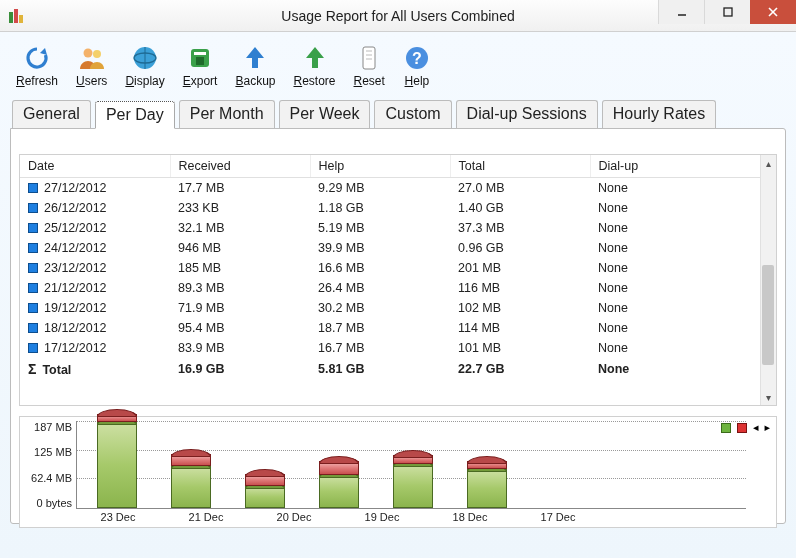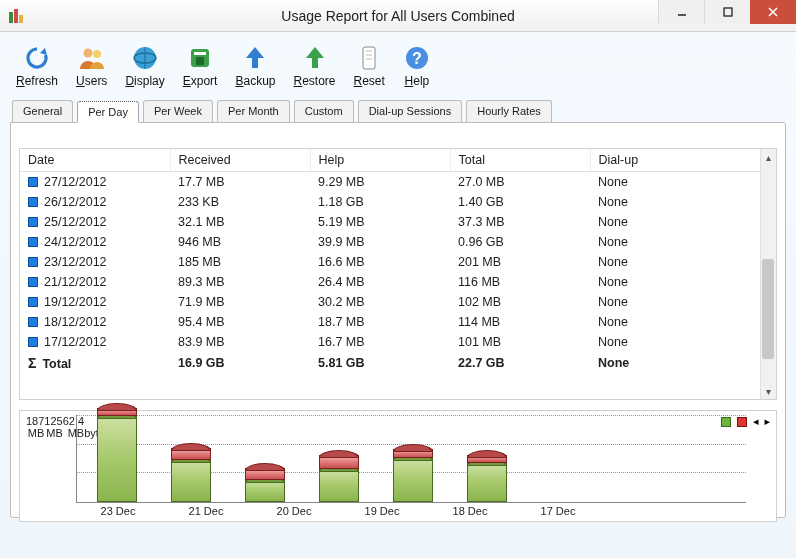--- a/index.html
+++ b/index.html
@@ -19,21 +19,21 @@
 
   
   .toolbar { display: flex; gap: 18px; padding: 2px 6px 8px 6px; }
   .tool { display: flex; flex-direction: column; align-items: center; gap: 2px; font-size: 12px; color: #111; cursor: pointer; }
   .tool .label { }
   .tool .label::first-letter { text-decoration: underline; }
   .tool-icon { width: 28px; height: 28px; display:flex; align-items:center; justify-content:center; }
 
   
   .tabs { display: flex; gap: 4px; margin-top: 4px; padding-left: 2px; }
-  .tab { font-size: 11px; padding: 4px 10px; background: #f2f2f2; border: 1px solid #bcbcbc; border-bottom: none; border-radius: 3px 3px 0 0; cursor: pointer; color:#222; }
+  .tab { font-size: 16px; padding: 4px 10px; background: #f2f2f2; border: 1px solid #bcbcbc; border-bottom: none; border-radius: 3px 3px 0 0; cursor: pointer; color:#222; }
   .tab.active { background: #fff; position: relative; top: 1px; border:1px dotted #555; border-bottom:1px solid #fff; font-weight:normal; }
 
   .panel { border: 1px solid #bcbcbc; background: #fff; border-radius: 0 3px 3px 3px; padding: 8px; height: 396px; }
 
   
   .table-wrap { border: 1px solid #d0d0d0; height: 252px; overflow: hidden; position: relative; background:#fff;margin-top:17px;}
   table { width: 100%; border-collapse: collapse; font-size: 12.5px; color:#222;}
   thead th { text-align: left; font-weight: normal; background: #fff; border-right:1px solid #eee; border-bottom: 1px solid #e0e0e0; padding: 4px 8px; position:sticky; top:0;}
   tbody td { padding: 3px 8px; white-space: nowrap; }
   .row-icon { display: inline-block; width: 10px; height: 10px; background: #1e7fe0; border: 1px solid #0d4e8f; margin-right: 6px; vertical-align: -1px;}
@@ -49,21 +49,21 @@
   .col-total{width:140px;}
 
   
   .chart-wrap { border: 1px solid #d0d0d0; margin-top: 10px; height: 112px; background: #fff; position: relative; padding: 4px 30px 0 6px; }
   .chart-controls { position:absolute; top:4px; right:6px; display:flex; gap:6px; align-items:center;}
   .chart-controls span { font-size:11px; cursor:pointer; }
   .legend-sq { width:10px; height:10px; display:inline-block;}
   .lg-green{background:#6eb43f;border:1px solid #3b6b1a;}
   .lg-red{background:#d33;border:1px solid #7a1212;}
   .chart-area { display:flex; height:88px; }
-  .y-axis { width:50px; display:flex; flex-direction:row; justify-content:space-between; font-size:11px; text-align:right; padding-right:4px; color:#222;}
+  .y-axis { width:50px; display:flex; flex-direction:column; justify-content:space-between; font-size:11px; text-align:right; padding-right:4px; color:#222;}
   .plot { flex:1; position:relative; border-left:1px solid #888; border-bottom:1px solid #888; margin-bottom:0;}
   .grid-line{position:absolute;left:0;right:0;border-top:1px dotted #999;}
   .gl1{top:0%}.gl2{top:33%}.gl3{top:66%}
   .bars { position:absolute; left:0; right:0; bottom:0; top:0; display:flex; gap:34px; padding-left:20px;}
   .bar { width:40px; position:relative; height:100%;}
   .bar .recv{position:absolute;left:0;right:0;background:linear-gradient(#cde0a3,#a6c96a,#8bb44d);border:1px solid #4a6a22;}
   .bar .recv::before{content:"";position:absolute;top:-6px;left:-1px;right:-1px;height:6px;background:#739a3a;border:1px solid #4a6a22;border-radius:50% 50% 0 0 / 100% 100% 0 0;}
   .bar .sent{position:absolute;left:0;right:0;background:linear-gradient(#f4b3b3,#e07a7a,#c94f4f);border:1px solid #7a1e1e;}
   .bar .sent::before{content:"";position:absolute;top:-6px;left:-1px;right:-1px;height:6px;background:#b84949;border:1px solid #7a1e1e;border-radius:50% 50% 0 0 / 100% 100% 0 0;}
   .x-labels { display:flex; gap:44px; padding-left:70px; font-size:11px; color:#222; margin-top:2px;}
@@ -178,22 +178,22 @@
             <text x="14" y="20" text-anchor="middle" font-size="16" font-weight="bold" fill="#fff">?</text>
           </svg>
         </span>
       <span class="label">Help</span>
     </div>
   </div>
 
   <div class="tabs">
     <div class="tab">General</div>
     <div class="tab active">Per Day</div>
+    <div class="tab">Per Month</div>
     <div class="tab">Per Week</div>
-    <div class="tab">Per Month</div>
     <div class="tab">Custom</div>
     <div class="tab">Dial-up Sessions</div>
     <div class="tab">Hourly Rates</div>
   </div>
 
   <div class="panel">
 
     <div class="table-wrap">
       <table>
         <thead>

